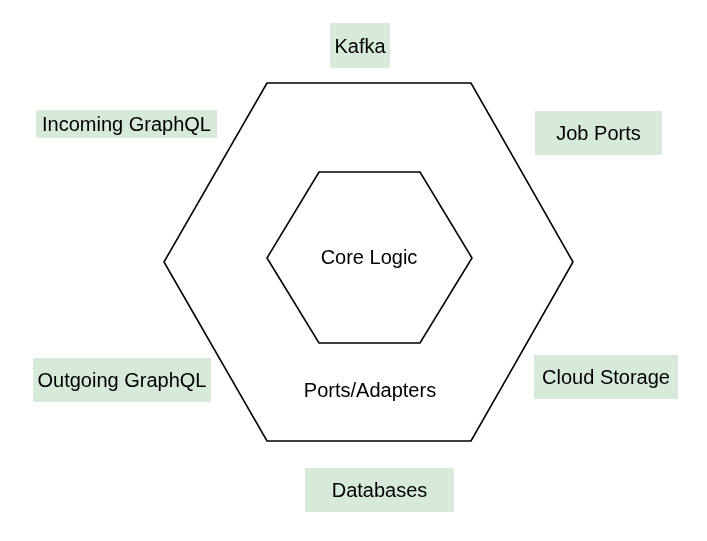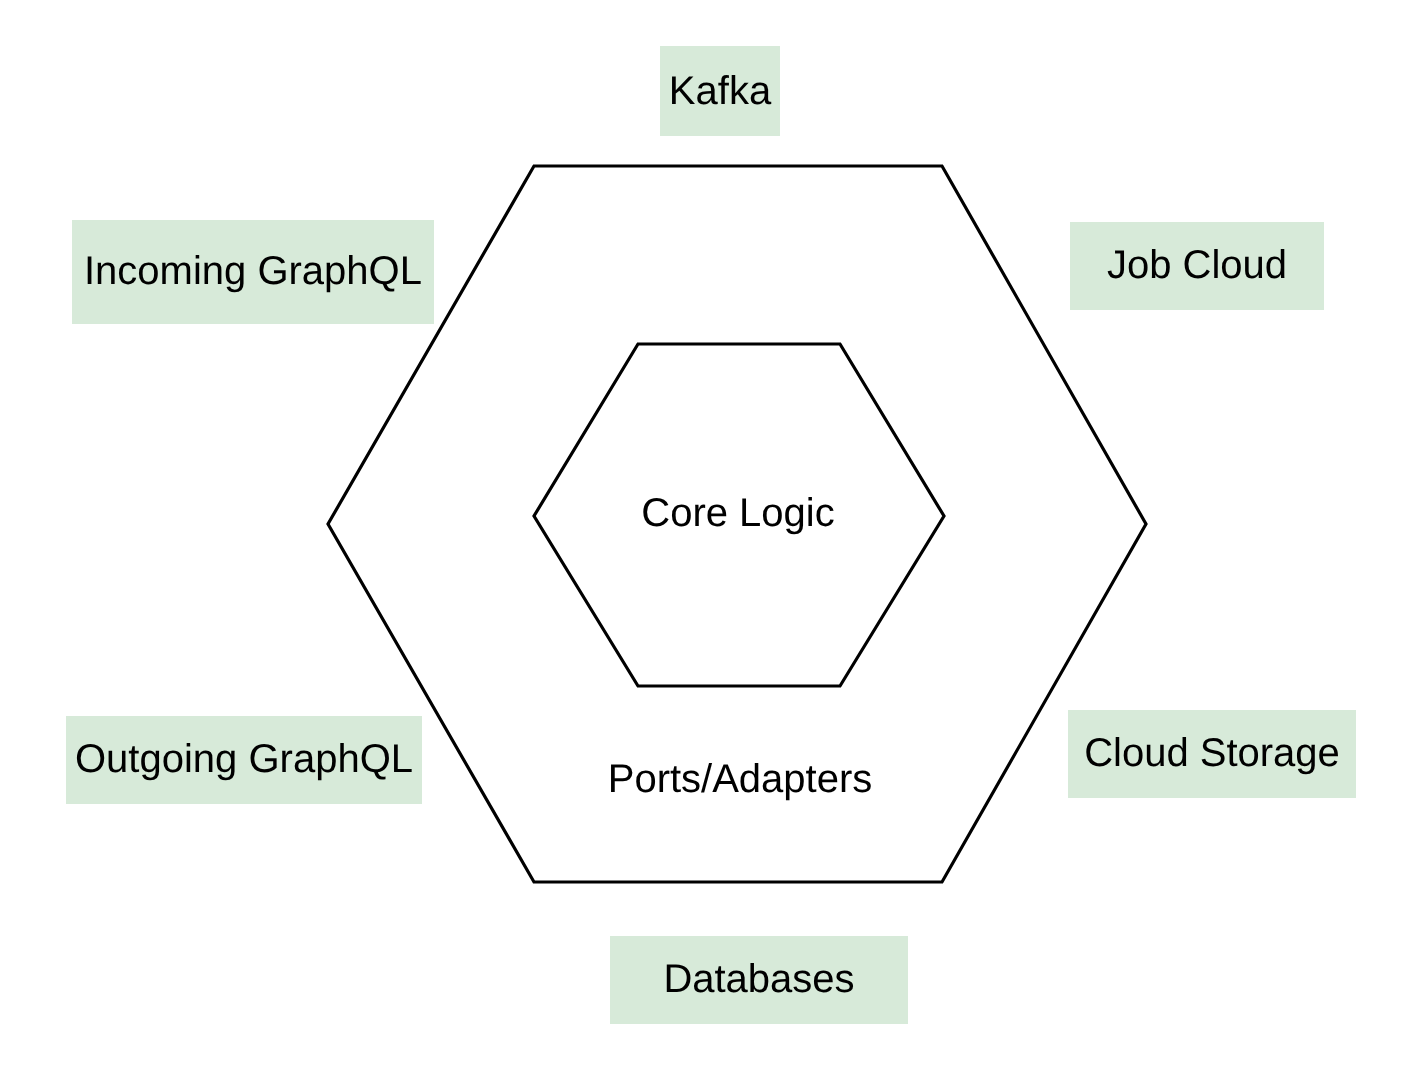--- a/index.html
+++ b/index.html
@@ -47,21 +47,21 @@
   .hex-text {
     position: absolute;
     transform: translate(-50%, -50%);
     color: var(--text-color);
     font-size: 20px;
     line-height: 1;
     white-space: nowrap;
   }
   
   .pos-kafka          { left: 330px; top: 23px;  width: 60px;  height: 45px; }
-  .pos-incoming       { left: 36px;  top: 110px; width: 181px; height: 52px; }
+  .pos-incoming       { left: 36px;  top: 110px; width: 181px; height: 28px; }
   .pos-jobqueues      { left: 535px; top: 111px; width: 127px; height: 44px; }
   .pos-outgoing       { left: 33px;  top: 358px; width: 178px; height: 44px; }
   .pos-cloudstorage   { left: 534px; top: 355px; width: 144px; height: 44px; }
   .pos-databases      { left: 305px; top: 468px; width: 149px; height: 44px; }
   
   .pos-corelogic      { left: 369px; top: 257px; }
   .pos-portsadapters  { left: 370px; top: 390px; }
 </style>
 </head>
 <body>
@@ -74,21 +74,21 @@
   </svg>
 
   <div class="hex-text pos-portsadapters">Ports/Adapters</div>
 
   <div class="hex-text pos-corelogic">Core Logic</div>
 
   <div class="adapter-label pos-kafka">Kafka</div>
 
   <div class="adapter-label pos-incoming">Incoming GraphQL</div>
 
-  <div class="adapter-label pos-jobqueues">Job Cloud</div>
+  <div class="adapter-label pos-jobqueues">Job Ports</div>
 
   <div class="adapter-label pos-outgoing">Outgoing GraphQL</div>
 
   <div class="adapter-label pos-cloudstorage">Cloud Storage</div>
 
   <div class="adapter-label pos-databases">Databases</div>
 
 </div>
 
 </body></html>

